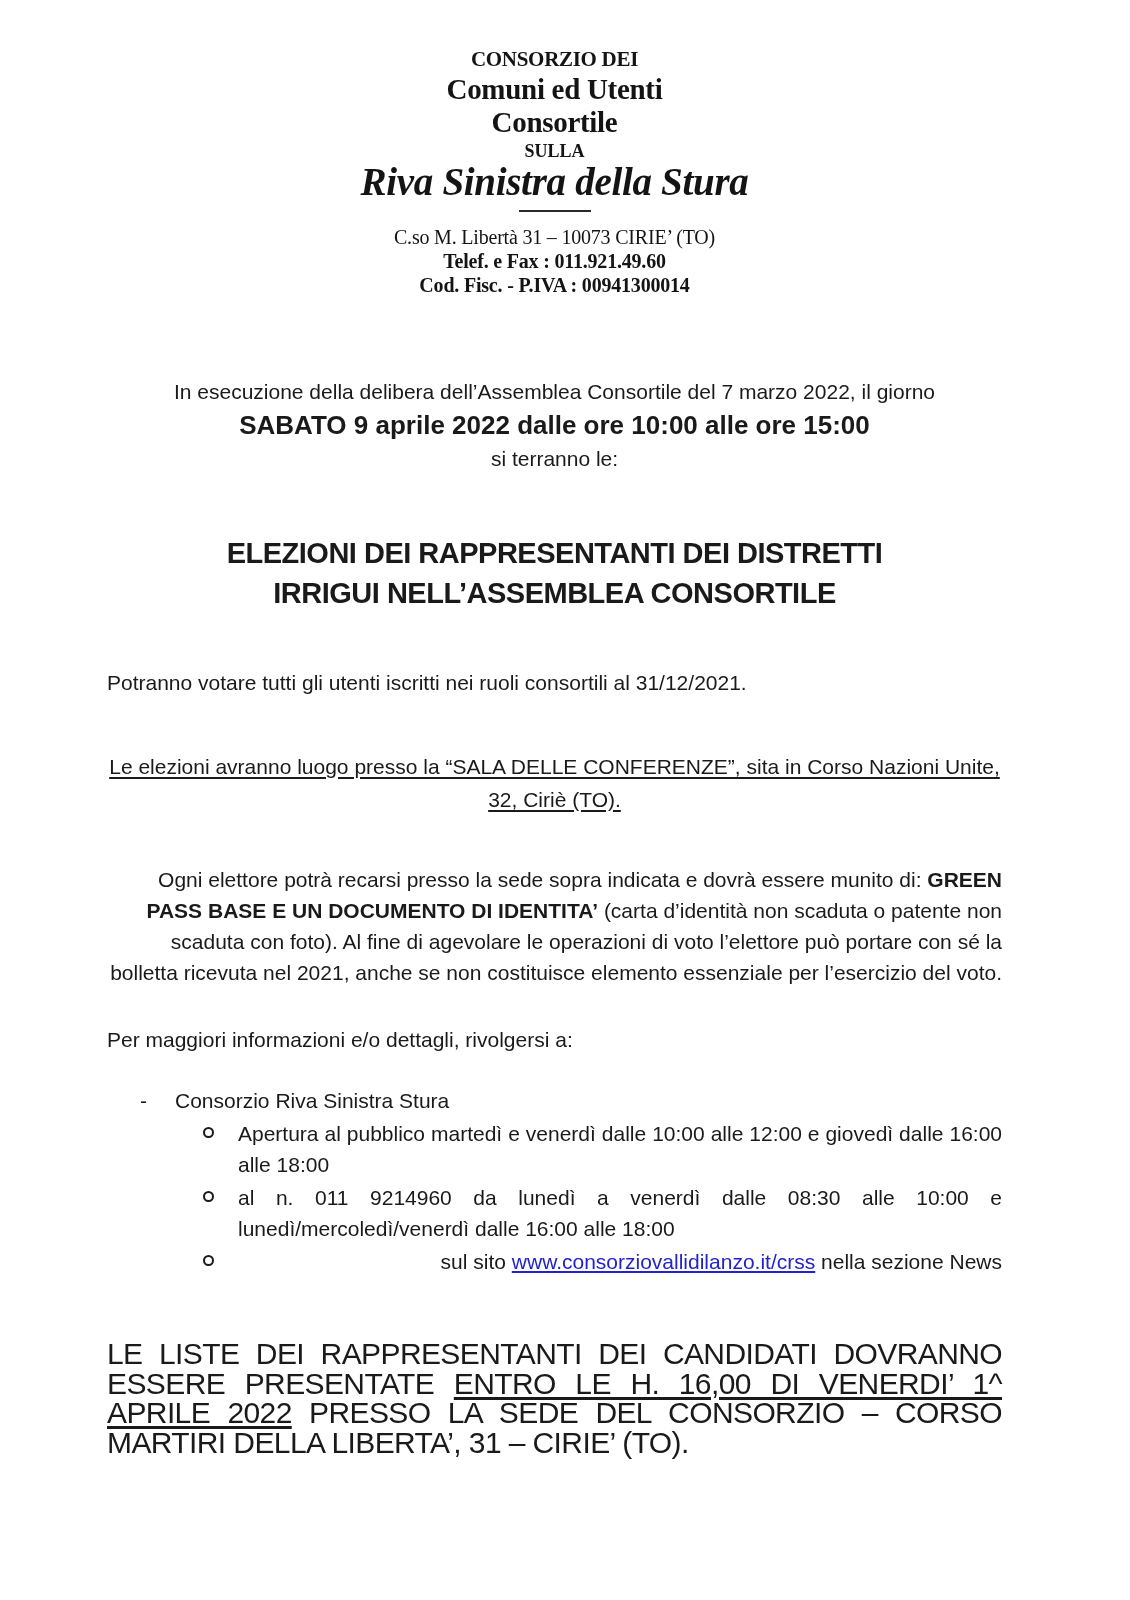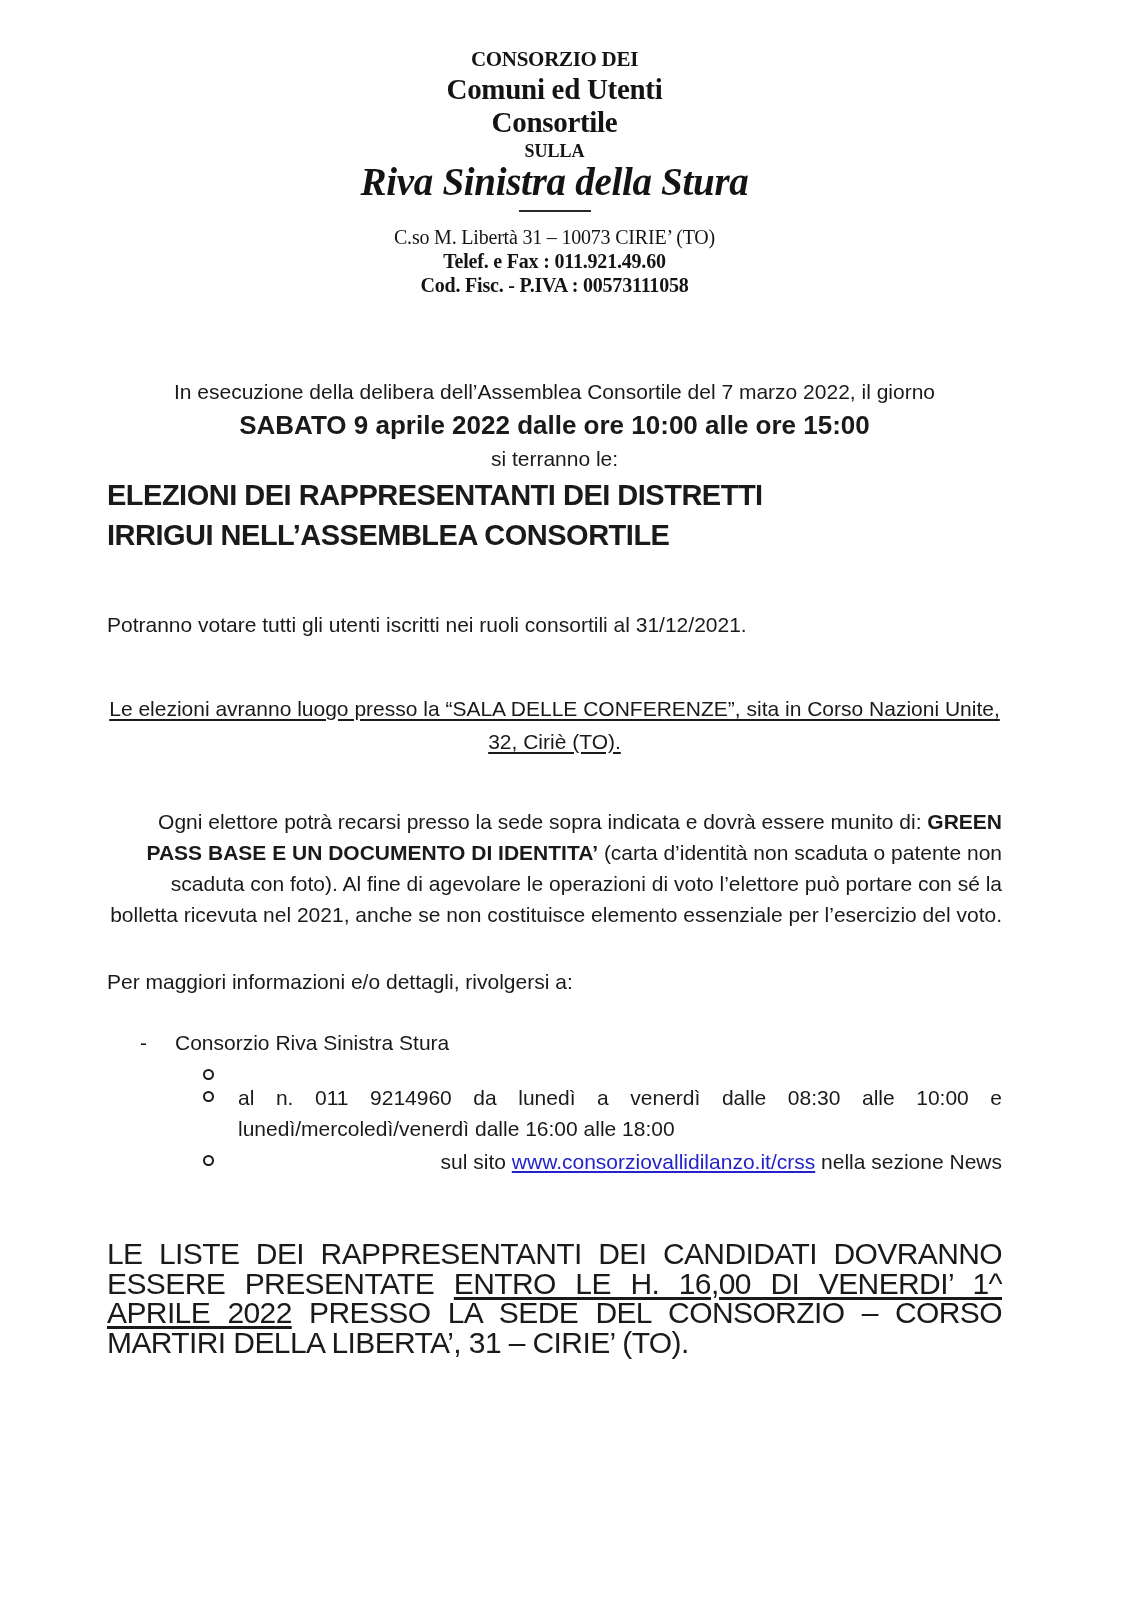--- a/index.html
+++ b/index.html
@@ -40,20 +40,22 @@
   .lh-fiscal  { font-size: 20px; line-height: 24px; font-weight: bold; letter-spacing: -0.2px; }
 
   
   .intro { margin-top: 80px; text-align: center; }
   .intro-line1 { font-size: 21px; line-height: 30px; }
   .intro-date  { font-size: 26px; line-height: 36px; font-weight: bold; }
   .intro-line3 { font-size: 21px; line-height: 32px; }
 
   
   .main-title {
+    margin-top: 58px;
+    text-align: center;
     font-size: 29px;
     font-weight: bold;
     line-height: 40px;
     letter-spacing: -0.5px;
   }
 
   
   .eligibility {
     margin: 55px auto 8px auto;
     max-width: 900px;
@@ -132,21 +134,21 @@
 
     <div class="letterhead">
       <div class="lh-consorzio">CONSORZIO DEI</div>
       <div class="lh-comuni">Comuni ed Utenti</div>
       <div class="lh-industriali">Consortile</div>
       <div class="lh-sulla">SULLA</div>
       <div class="lh-riva">Riva Sinistra della Stura</div>
       <div class="lh-rule"></div>
       <div class="lh-address">C.so M. Libertà 31 – 10073 CIRIE’ (TO)</div>
       <div class="lh-phone">Telef. e Fax : 011.921.49.60</div>
-      <div class="lh-fiscal">Cod. Fisc. - P.IVA : 00573111058</div>
+      <div class="lh-fiscal">Cod. Fisc. - P.IVA : 00941300014</div>
     </div>
 
     <div class="intro">
       <div class="intro-line1">In esecuzione della delibera dell’Assemblea Consortile del 7 marzo 2022, il giorno</div>
       <div class="intro-date">SABATO 9 aprile 2022 dalle ore 10:00 alle ore 15:00</div>
       <div class="intro-line3">si terranno le:</div>
     </div>
 
     <div class="main-title">
       <div>ELEZIONI DEI RAPPRESENTANTI DEI DISTRETTI</div>
@@ -161,20 +163,21 @@
 
     <div class="info-heading">Per maggiori informazioni e/o dettagli, rivolgersi a:</div>
 
     <div class="l1-bullet">
       <span class="l1-marker">-</span>
       <span>Consorzio Riva Sinistra Stura</span>
     </div>
 
     <div class="sub-bullet">
       <span class="o-marker"></span>
+      <div class="sub-text">Apertura al pubblico martedì e venerdì dalle 10:00 alle 12:00 e giovedì dalle 16:00 alle 18:00</div>
     </div>
     <div class="sub-bullet">
       <span class="o-marker"></span>
       <div class="sub-text">al n. 011 9214960 da lunedì a venerdì dalle 08:30 alle 10:00 e lunedì/mercoledì/venerdì dalle 16:00 alle 18:00</div>
     </div>
     <div class="sub-bullet">
       <span class="o-marker"></span>
       <div class="sub-text no-justify"><span>sul sito </span><a class="weblink" href="#" style="color: rgb(35, 35, 204);">www.consorziovallidilanzo.it/crss</a><span> nella sezione News</span></div>
     </div>
 

